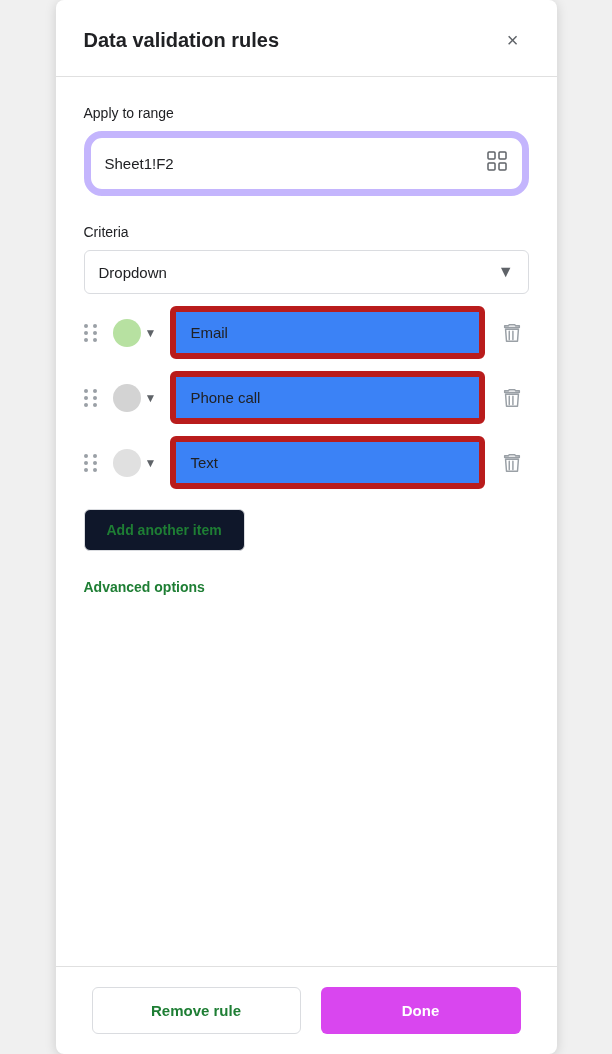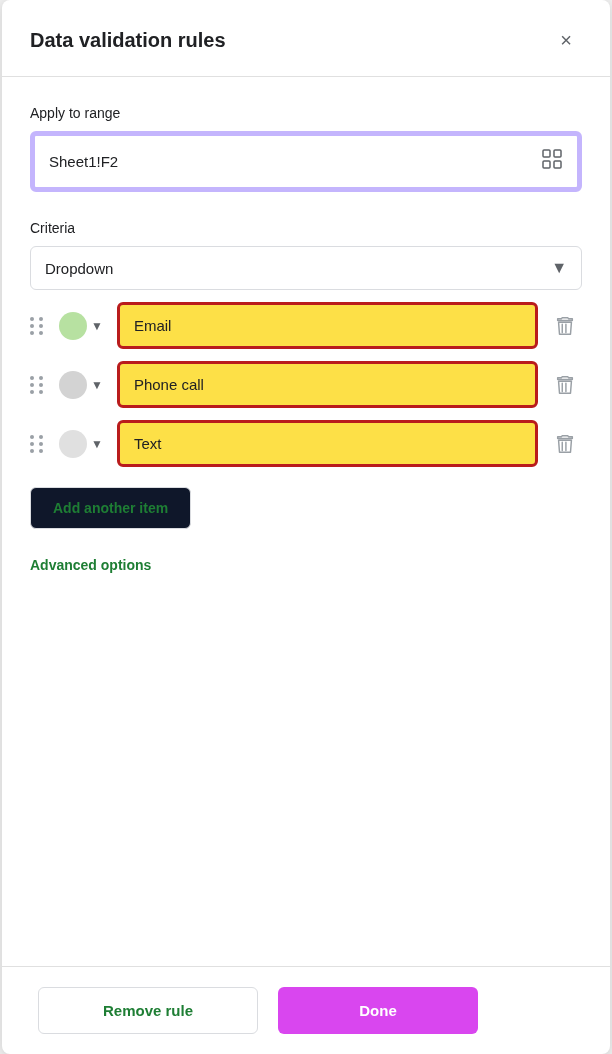--- a/index.html
+++ b/index.html
@@ -11,21 +11,21 @@
 
     body {
       background: #f0f0f0;
       display: flex;
       justify-content: center;
       align-items: flex-start;
       min-height: 100vh;
     }
 
     .panel {
-      width: 608px;
+      width: 501px;
       min-height: 1054px;
       background: #ffffff;
       border-radius: 8px;
       box-shadow: 0 2px 12px rgba(0,0,0,0.15);
       display: flex;
       flex-direction: column;
       position: relative;
     }
 
     .panel-header {
@@ -65,22 +65,22 @@
     .section-label {
       font-size: 14px;
       font-weight: 500;
       color: #202124;
       margin-bottom: 10px;
     }
 
     .range-input-wrapper {
       display: flex;
       align-items: center;
-      border: 5px solid #c4b5fd;
-      border-radius: 6px;
+      border: 7px solid #c4b5fd;
+      border-radius: 18px;
       padding: 12px 14px;
       margin-bottom: 28px;
       background: #fff;
     }
 
     .range-input {
       flex: 1;
       border: none;
       outline: none;
       font-size: 15px;
@@ -177,27 +177,27 @@
       background: #e0e0e0;
     }
 
     .color-dropdown-arrow {
       font-size: 12px;
       color: #5f6368;
     }
 
     .item-text-input {
       flex: 1;
-      border: 3px solid #b91c1c;
+      border: 6px solid #b91c1c;
       border-radius: 6px;
       padding: 12px 14px;
       font-size: 15px;
       color: #202124;
       outline: none;
-      background: #fde047;
+      background: #3b82f6;
     }
 
     .delete-btn {
       background: none;
       border: none;
       cursor: pointer;
       color: #5f6368;
       padding: 6px;
       display: flex;
       align-items: center;

